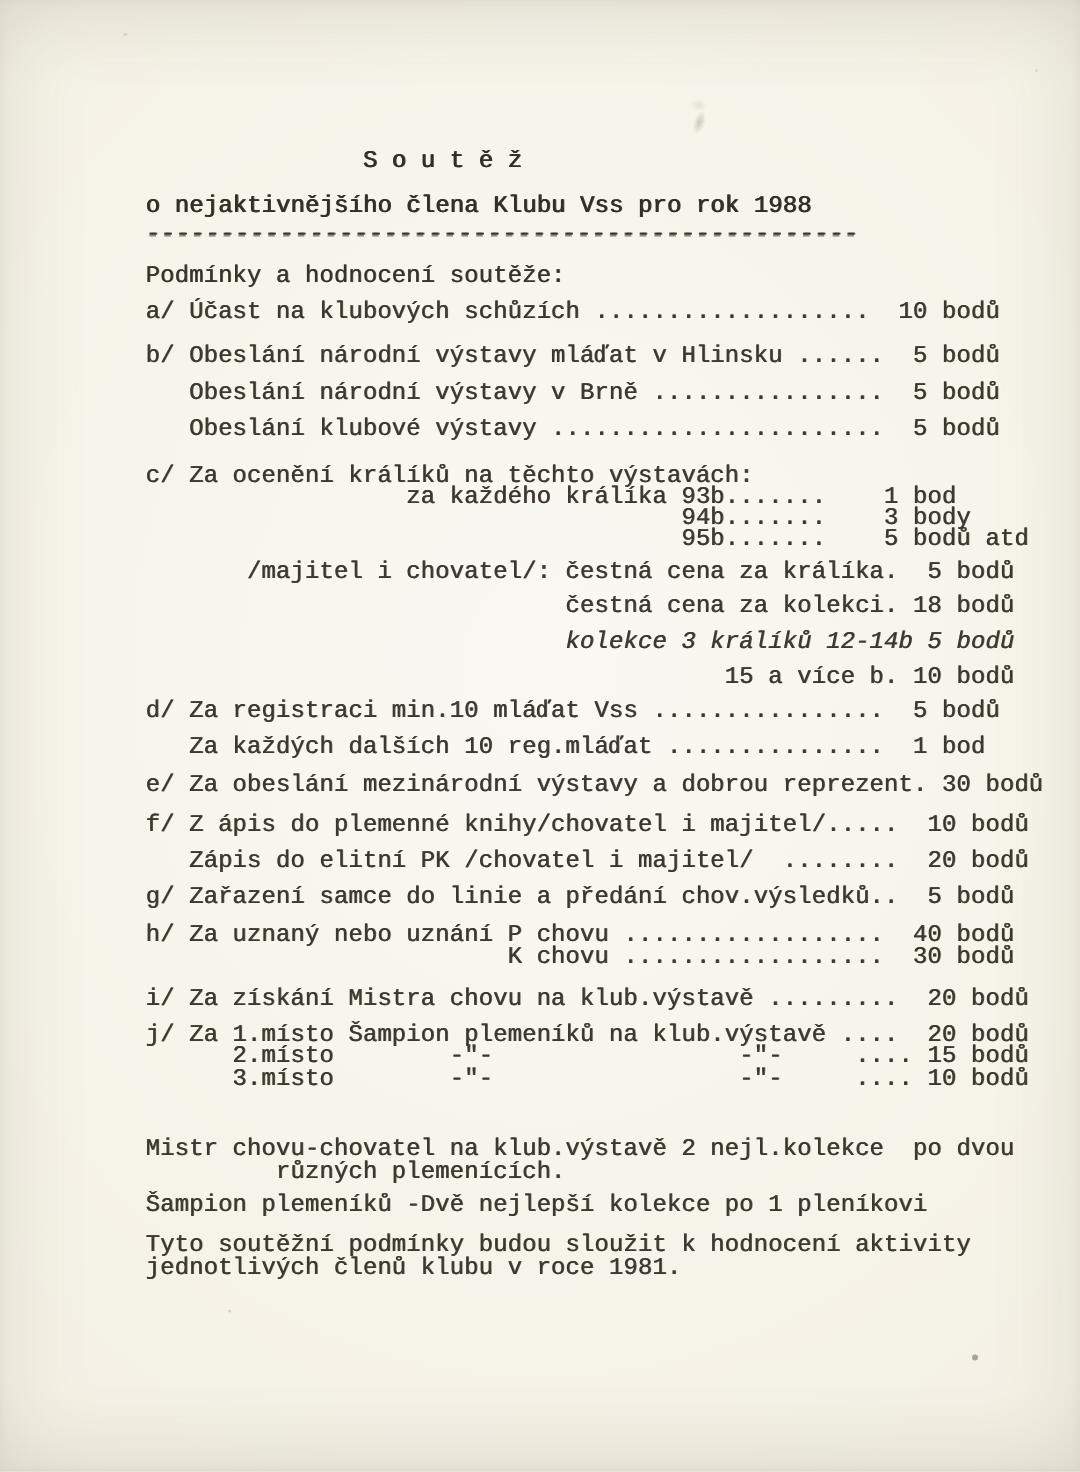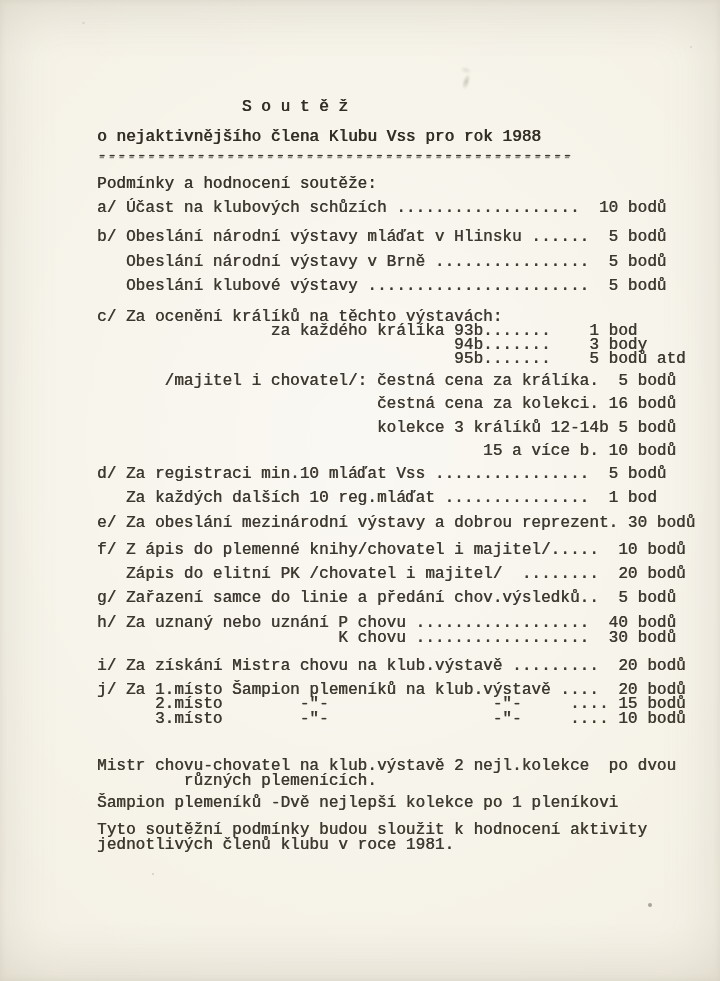--- a/index.html
+++ b/index.html
@@ -78,22 +78,22 @@
       <div class="line t-heading" style="top: 176px; font-family: Liberation Mono, monospace;">Podmínky a hodnocení soutěže:</div>
       <div class="line" style="top: 200px;">a/ Účast na klubových schůzích ...................  10 bodů</div>
       <div class="line" style="top: 229px;">b/ Obeslání národní výstavy mláďat v Hlinsku ......  5 bodů</div>
       <div class="line" style="top: 254px;">   Obeslání národní výstavy v Brně ................  5 bodů</div>
       <div class="line" style="top: 278px; text-align: right;">   Obeslání klubové výstavy .......................  5 bodů</div>
       <div class="line" style="top: 289px; margin-top: 20px;">c/ Za ocenění králíků na těchto výstavách:</div>
       <div class="line" style="top: 323px;">                  za každého králíka 93b.......    1 bod</div>
       <div class="line" style="top: 337px;">                                     94b.......    3 body</div>
       <div class="line" style="top: 351px;">                                     95b.......    5 bodů atd</div>
       <div class="line" style="top: 373px;">       /majitel i chovatel/: čestná cena za králíka.  5 bodů</div>
-      <div class="line" style="top: 396px;">                             čestná cena za kolekci. 16 bodů</div>
-      <div class="line" style="top: 420px;">                             kolekce 3 králíků 12-14b 5 bodů</div>
+      <div class="line" style="top: 396px;">                             čestná cena za kolekci. 18 bodů</div>
+      <div class="line" style="top: 420px; font-style: italic;">                             kolekce 3 králíků 12-14b 5 bodů</div>
       <div class="line" style="top: 443px;">                                        15 a více b. 10 bodů</div>
       <div class="line" style="top: 466px;">d/ Za registraci min.10 mláďat Vss ................  5 bodů</div>
       <div class="line" style="top: 490px;">   Za každých dalších 10 reg.mláďat ...............  1 bod</div>
       <div class="line" style="top: 515px;">e/ Za obeslání mezinárodní výstavy a dobrou reprezent. 30 bodů</div>
       <div class="line" style="top: 542px;">f/ Z ápis do plemenné knihy/chovatel i majitel/.....  10 bodů</div>
       <div class="line" style="top: 566px;">   Zápis do elitní PK /chovatel i majitel/  ........  20 bodů</div>
       <div class="line" style="top: 590px;">g/ Zařazení samce do linie a předání chov.výsledků..  5 bodů</div>
       <div class="line" style="top: 615px;">h/ Za uznaný nebo uznání P chovu ..................  40 bodů</div>
       <div class="line" style="top: 630px;">                         K chovu ..................  30 bodů</div>
       <div class="line" style="top: 658px;">i/ Za získání Mistra chovu na klub.výstavě .........  20 bodů</div>

